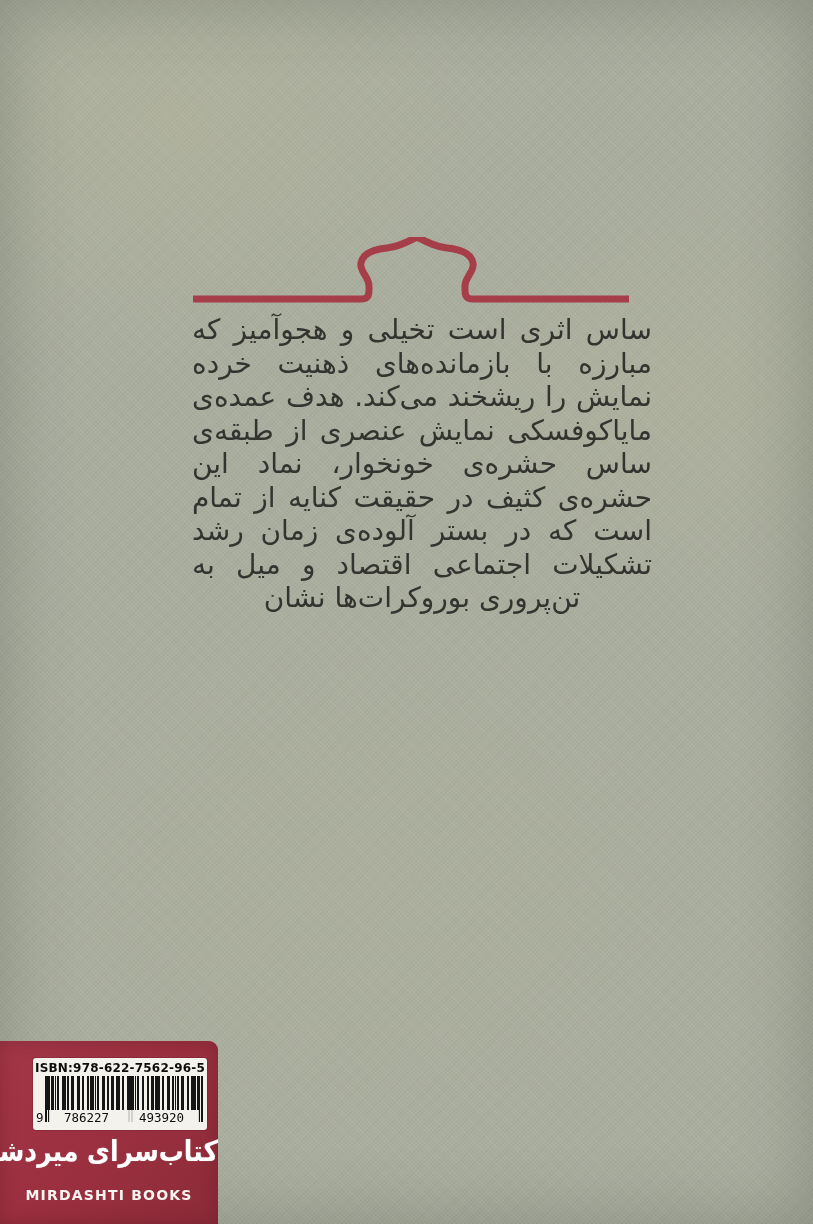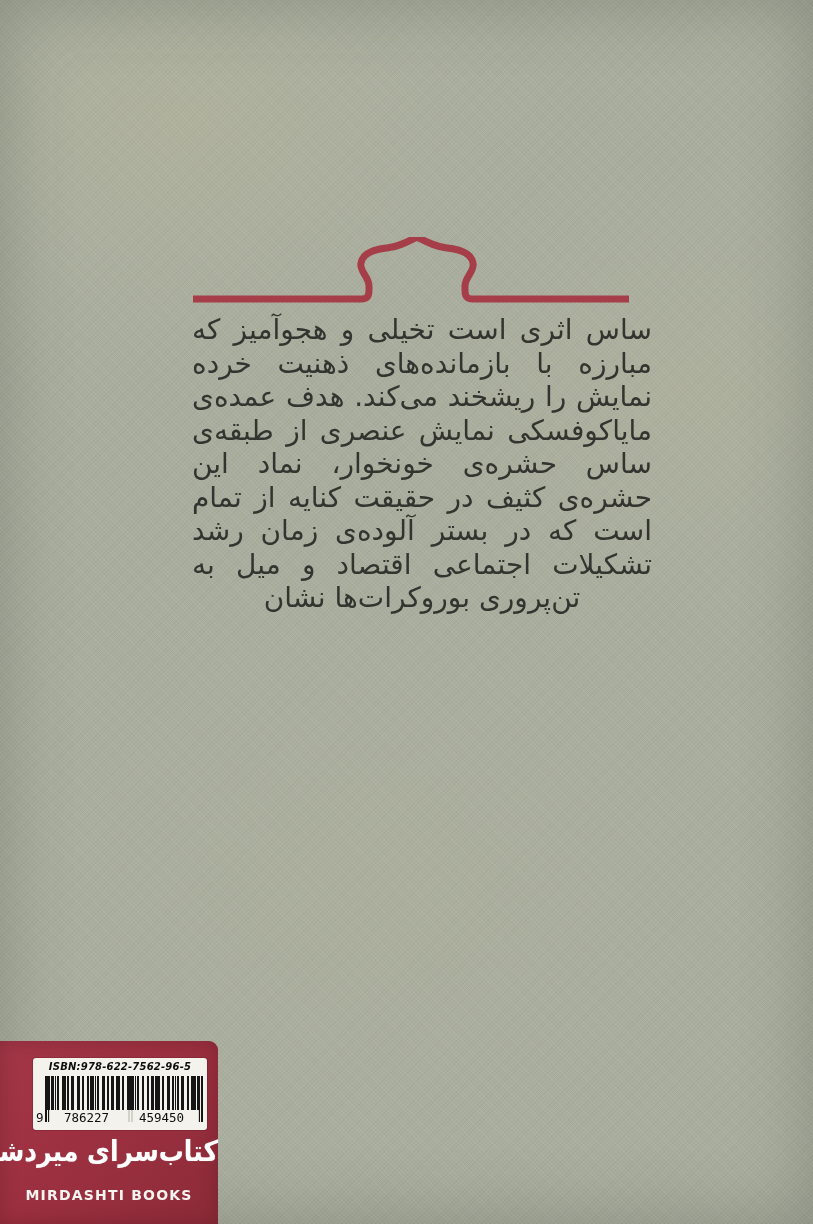--- a/index.html
+++ b/index.html
@@ -46,24 +46,23 @@
   }
 
   .barcode-box{
     position:absolute;left:33px;top:17px;width:174px;height:72px;
     background:#f3f2ec;border-radius:3px;
     box-shadow:0 0 0 1px rgba(90,20,30,.25);
   }
   .isbn-label{
     position:absolute;top:3px;left:2px;right:2px;
     text-align:center;color:#0d0d0d;
-    font-size:10px;font-weight:bold;letter-spacing:.2px;
+    font-size:12px;font-weight:bold;letter-spacing:.2px;
     font-family:"DejaVu Sans", sans-serif;
     white-space:nowrap;
-    font-style:italic;
   }
   .bars-area{
     position:absolute;left:14px;right:6px;top:18px;height:34px;
     background-image:
       repeating-linear-gradient(90deg,#151515 0 2px, rgba(0,0,0,0) 2px 5px),
       repeating-linear-gradient(90deg,#151515 0 1px, rgba(0,0,0,0) 1px 8px),
       repeating-linear-gradient(90deg, rgba(0,0,0,0) 0 4px, #151515 4px 6px, rgba(0,0,0,0) 6px 13px);
   }
   .guard{
     position:absolute;top:18px;height:46px;width:5px;
@@ -134,21 +133,21 @@
 
     <div class="barcode-box">
       <div class="isbn-label">ISBN:978-622-7562-96-5</div>
       <div class="bars-area"></div>
       <div class="guard g-left"></div>
       <div class="guard g-mid"></div>
       <div class="guard g-right"></div>
       <div class="ean-left-digit">9</div>
       <div class="ean-groups">
         <span>786227</span>
-        <span>459450</span>
+        <span>493920</span>
       </div>
     </div>
 
     <div class="logo-fa">کتاب‌سرای میردشتی</div>
     <div class="logo-en">MIRDASHTI BOOKS</div>
   </div>
 
 </div>
 
 </body></html>

